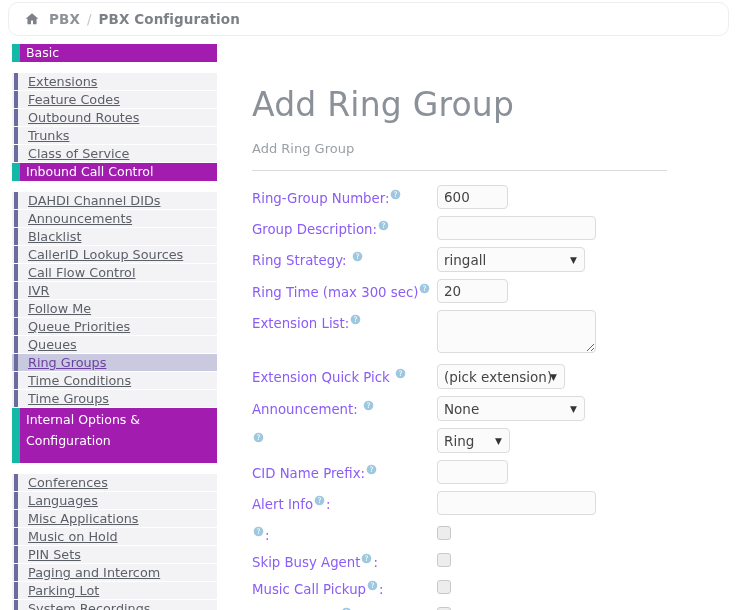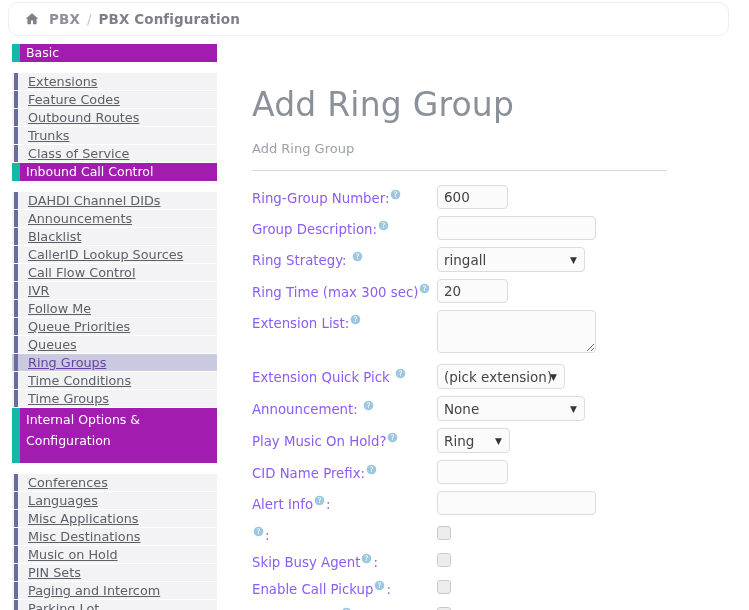--- a/index.html
+++ b/index.html
@@ -221,21 +221,20 @@
   <div class="nav-item">Queue Priorities</div>
   <div class="nav-item">Queues</div>
   <div class="nav-item active">Ring Groups</div>
   <div class="nav-item">Time Conditions</div>
   <div class="nav-item">Time Groups</div>
 
   <div class="sec-head two-line">Internal Options &amp; Configuration</div>
   <div class="nav-item">Conferences</div>
   <div class="nav-item">Languages</div>
   <div class="nav-item">Misc Applications</div>
-  <div class="nav-item">Misc Destinations</div>
   <div class="nav-item">Music on Hold</div>
   <div class="nav-item">PIN Sets</div>
   <div class="nav-item">Paging and Intercom</div>
   <div class="nav-item">Parking Lot</div>
   <div class="nav-item">System Recordings</div>
   <div class="nav-item">VoiceMail Blasting</div>
 </div>
 
 <div class="content">
   <h1 class="page-title">Add Ring Group</h1>
@@ -323,21 +322,21 @@
         <span class="selwrap">
           <select class="sel sel-w-big">
             <option>None</option>
           </select>
           <span class="arrow">▼</span>
         </span>
       </div>
     </div>
 
     <div class="row r-gap">
-      <div class="lbl"><span>Play Music On Hold?</span><span class="help"><svg width="11" height="11" viewBox="0 0 16 16">
+      <div class="lbl"><span class="help"><svg width="11" height="11" viewBox="0 0 16 16">
               <circle cx="8" cy="8" r="7" fill="#9ec7e0"></circle>
               <text x="8" y="12" font-size="11" text-anchor="middle" fill="#ffffff" font-family="DejaVu Sans">?</text>
             </svg></span></div>
       <div class="ctl">
         <span class="selwrap">
           <select class="sel sel-w-small">
             <option>Ring</option>
           </select>
           <span class="arrow">▼</span>
         </span>
@@ -378,21 +377,21 @@
       <div class="lbl"><span>Skip Busy Agent</span><span class="help"><svg width="11" height="11" viewBox="0 0 16 16">
               <circle cx="8" cy="8" r="7" fill="#9ec7e0"></circle>
               <text x="8" y="12" font-size="11" text-anchor="middle" fill="#ffffff" font-family="DejaVu Sans">?</text>
             </svg></span><span>:</span></div>
       <div class="ctl">
         <input class="chk" type="checkbox" style="">
       </div>
     </div>
 
     <div class="row r-gap2">
-      <div class="lbl"><span>Enable Call Pickup</span><span class="help"><svg width="11" height="11" viewBox="0 0 16 16">
+      <div class="lbl"><span>Music Call Pickup</span><span class="help"><svg width="11" height="11" viewBox="0 0 16 16">
               <circle cx="8" cy="8" r="7" fill="#9ec7e0"></circle>
               <text x="8" y="12" font-size="11" text-anchor="middle" fill="#ffffff" font-family="DejaVu Sans">?</text>
             </svg></span><span>:</span></div>
       <div class="ctl">
         <input class="chk" type="checkbox" style="">
       </div>
     </div>
 
     <div class="row r-gap2">
       <div class="lbl"><span>Confirm Calls</span><span class="help"><svg width="11" height="11" viewBox="0 0 16 16">

